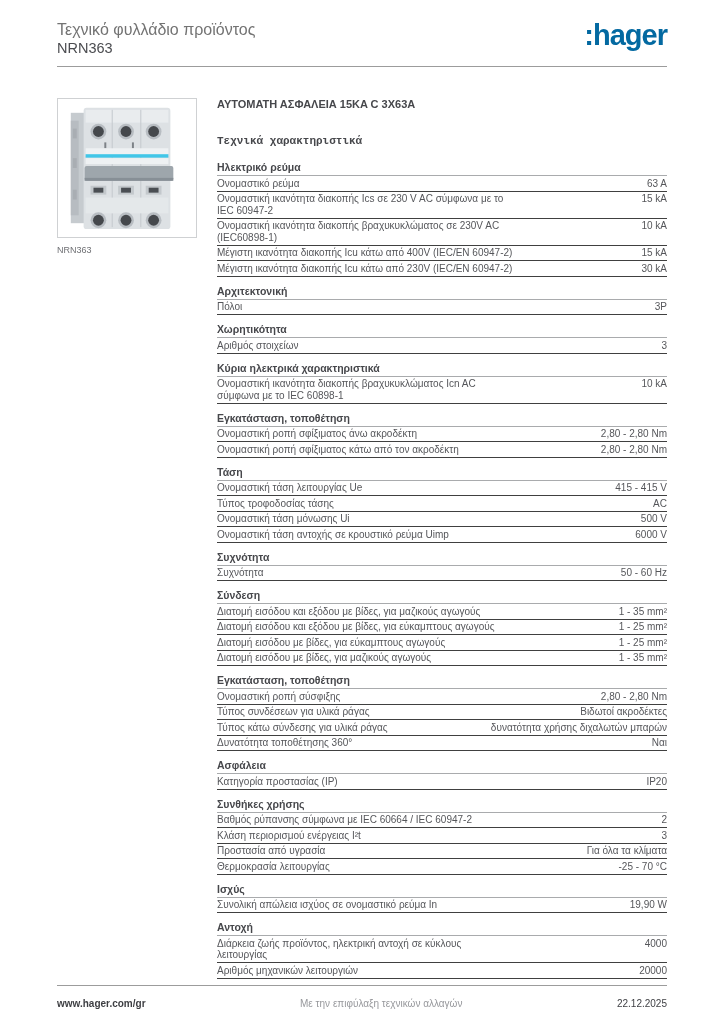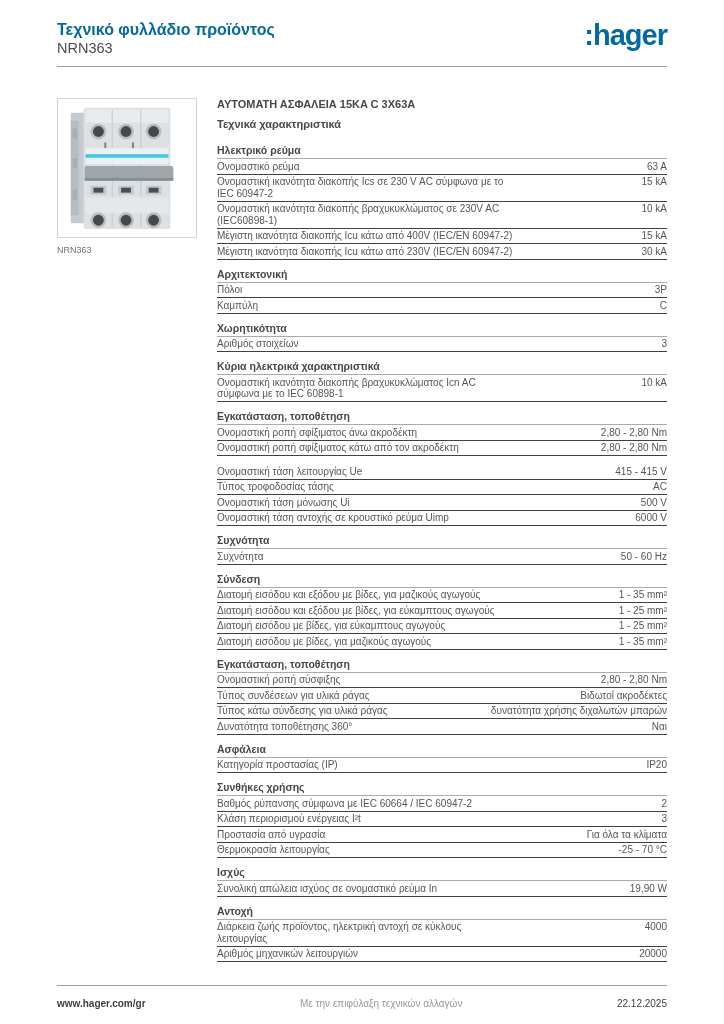--- a/index.html
+++ b/index.html
@@ -9,35 +9,35 @@
     background: #ffffff;
     font-family: "Liberation Sans", sans-serif;
     color: #55565a;
     position: relative;
     overflow: hidden;
   }
   .page { position: absolute; inset: 0; padding: 20px 57px 0 57px; }
 
   
   header { display: flex; justify-content: space-between; align-items: flex-start; }
-  .doc-title { font-size: 16px; font-weight: bold; color: #0369a1; line-height: 19px; }
+  .doc-title { font-size: 16px; font-weight: normal; color: #737373; line-height: 19px; }
   .doc-ref   { font-size: 14.5px; color: #4b4c50; line-height: 17px; margin-top: 1px; }
   .logo { font-size: 29px; font-weight: bold; color: #1b9dd9; letter-spacing: -1px; line-height: 28px; margin-top: 1px; }
   .header-rule { border: 0; border-top: 1px solid #9c9c9c; margin: 9px 0 0 0; }
 
   
   main { display: flex; margin-top: 31px; }
   aside { width: 140px; flex: none; }
   .product-image-box { width: 140px; height: 140px; border: 1px solid #cfd1d3; background: #fff; overflow: hidden; }
   .product-image-box svg { display: block; width: 100%; height: 100%; }
   .image-caption { font-size: 9px; color: #6f7074; margin-top: 7px; }
 
   .specs { flex: 1; min-width: 0; margin-left: 20px; }
   .product-title { font-size: 11px; font-weight: bold; color: #46474b; line-height: 12px; }
-  .specs-heading { font-size: 11px; font-weight: bold; color: #46474b; line-height: 12px; margin-top: 8px; }
+  .specs-heading { font-size: 11px; font-weight: bold; color: #46474b; line-height: 12px; margin-top: 25px; font-family: Liberation Mono, monospace; }
   #sections-container { margin-top: 14px; }
 
   
   .section + .section { margin-top: 8px; }
   .section-title {
     font-size: 10.5px; font-weight: bold; color: #46474b;
     line-height: 12px; padding-bottom: 2px;
     border-bottom: 1px solid #a9abad;
   }
   .row {
@@ -154,24 +154,20 @@
               <span class="lbl">Μέγιστη ικανότητα διακοπής Icu κάτω από 230V (IEC/EN 60947-2)</span>
               <span class="val">30 kA</span>
             </div>
           </div>
           <div class="section">
             <div class="section-title">Αρχιτεκτονική</div>
             <div class="row">
               <span class="lbl">Πόλοι</span>
               <span class="val">3P</span>
             </div>
-            <div class="row">
-              <span class="lbl">Καμπύλη</span>
-              <span class="val">C</span>
-            </div>
           </div>
           <div class="section">
             <div class="section-title">Χωρητικότητα</div>
             <div class="row">
               <span class="lbl">Αριθμός στοιχείων</span>
               <span class="val">3</span>
             </div>
           </div>
           <div class="section">
             <div class="section-title">Κύρια ηλεκτρικά χαρακτηριστικά</div>
@@ -185,20 +181,21 @@
             <div class="row">
               <span class="lbl">Ονομαστική ροπή σφίξιματος άνω ακροδέκτη</span>
               <span class="val">2,80 - 2,80 Nm</span>
             </div>
             <div class="row">
               <span class="lbl">Ονομαστική ροπή σφίξιματος κάτω από τον ακροδέκτη</span>
               <span class="val">2,80 - 2,80 Nm</span>
             </div>
           </div>
           <div class="section">
+            <div class="section-title">Τάση</div>
             <div class="row">
               <span class="lbl">Ονομαστική τάση λειτουργίας Ue</span>
               <span class="val">415 - 415 V</span>
             </div>
             <div class="row">
               <span class="lbl">Τύπος τροφοδοσίας τάσης</span>
               <span class="val">AC</span>
             </div>
             <div class="row">
               <span class="lbl">Ονομαστική τάση μόνωσης Ui</span>

